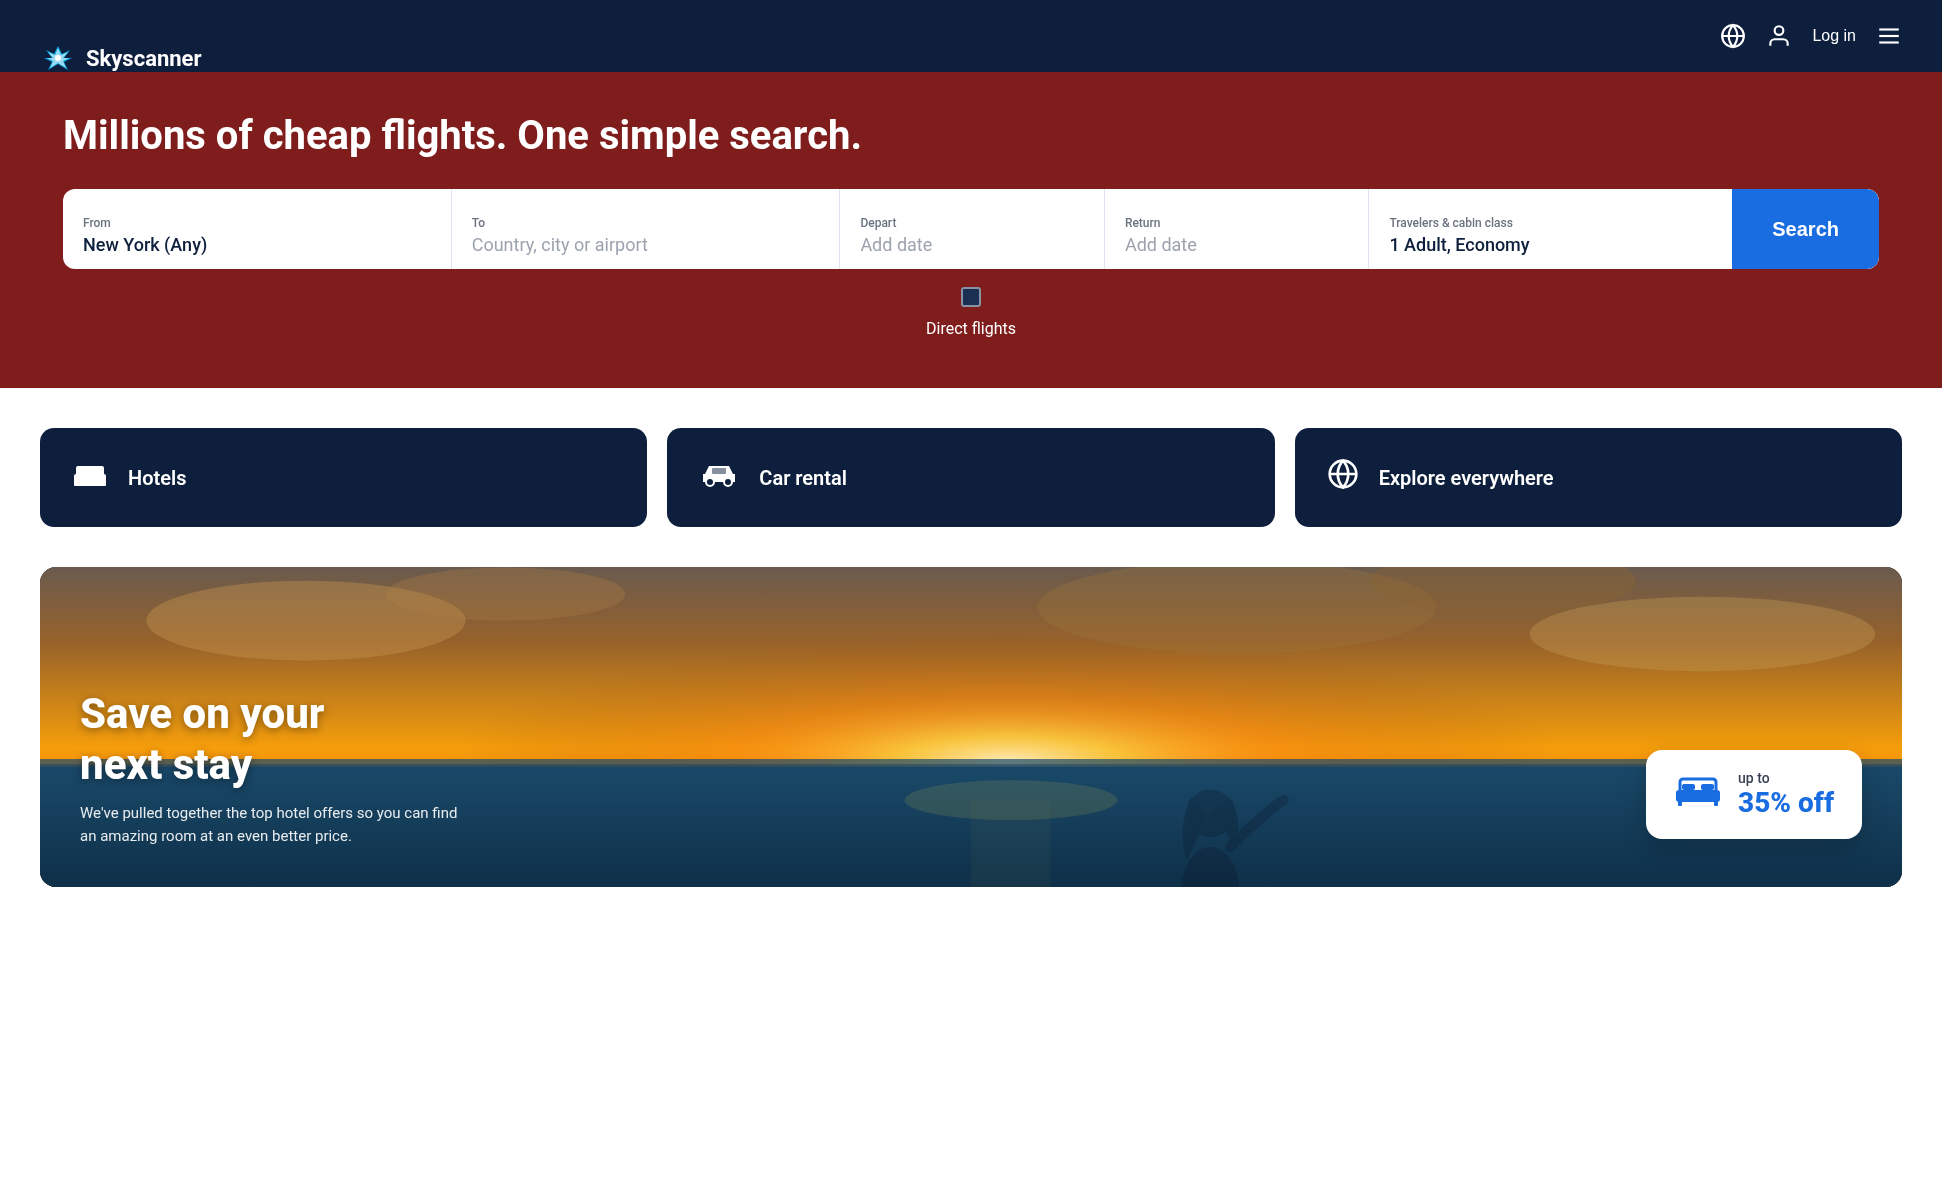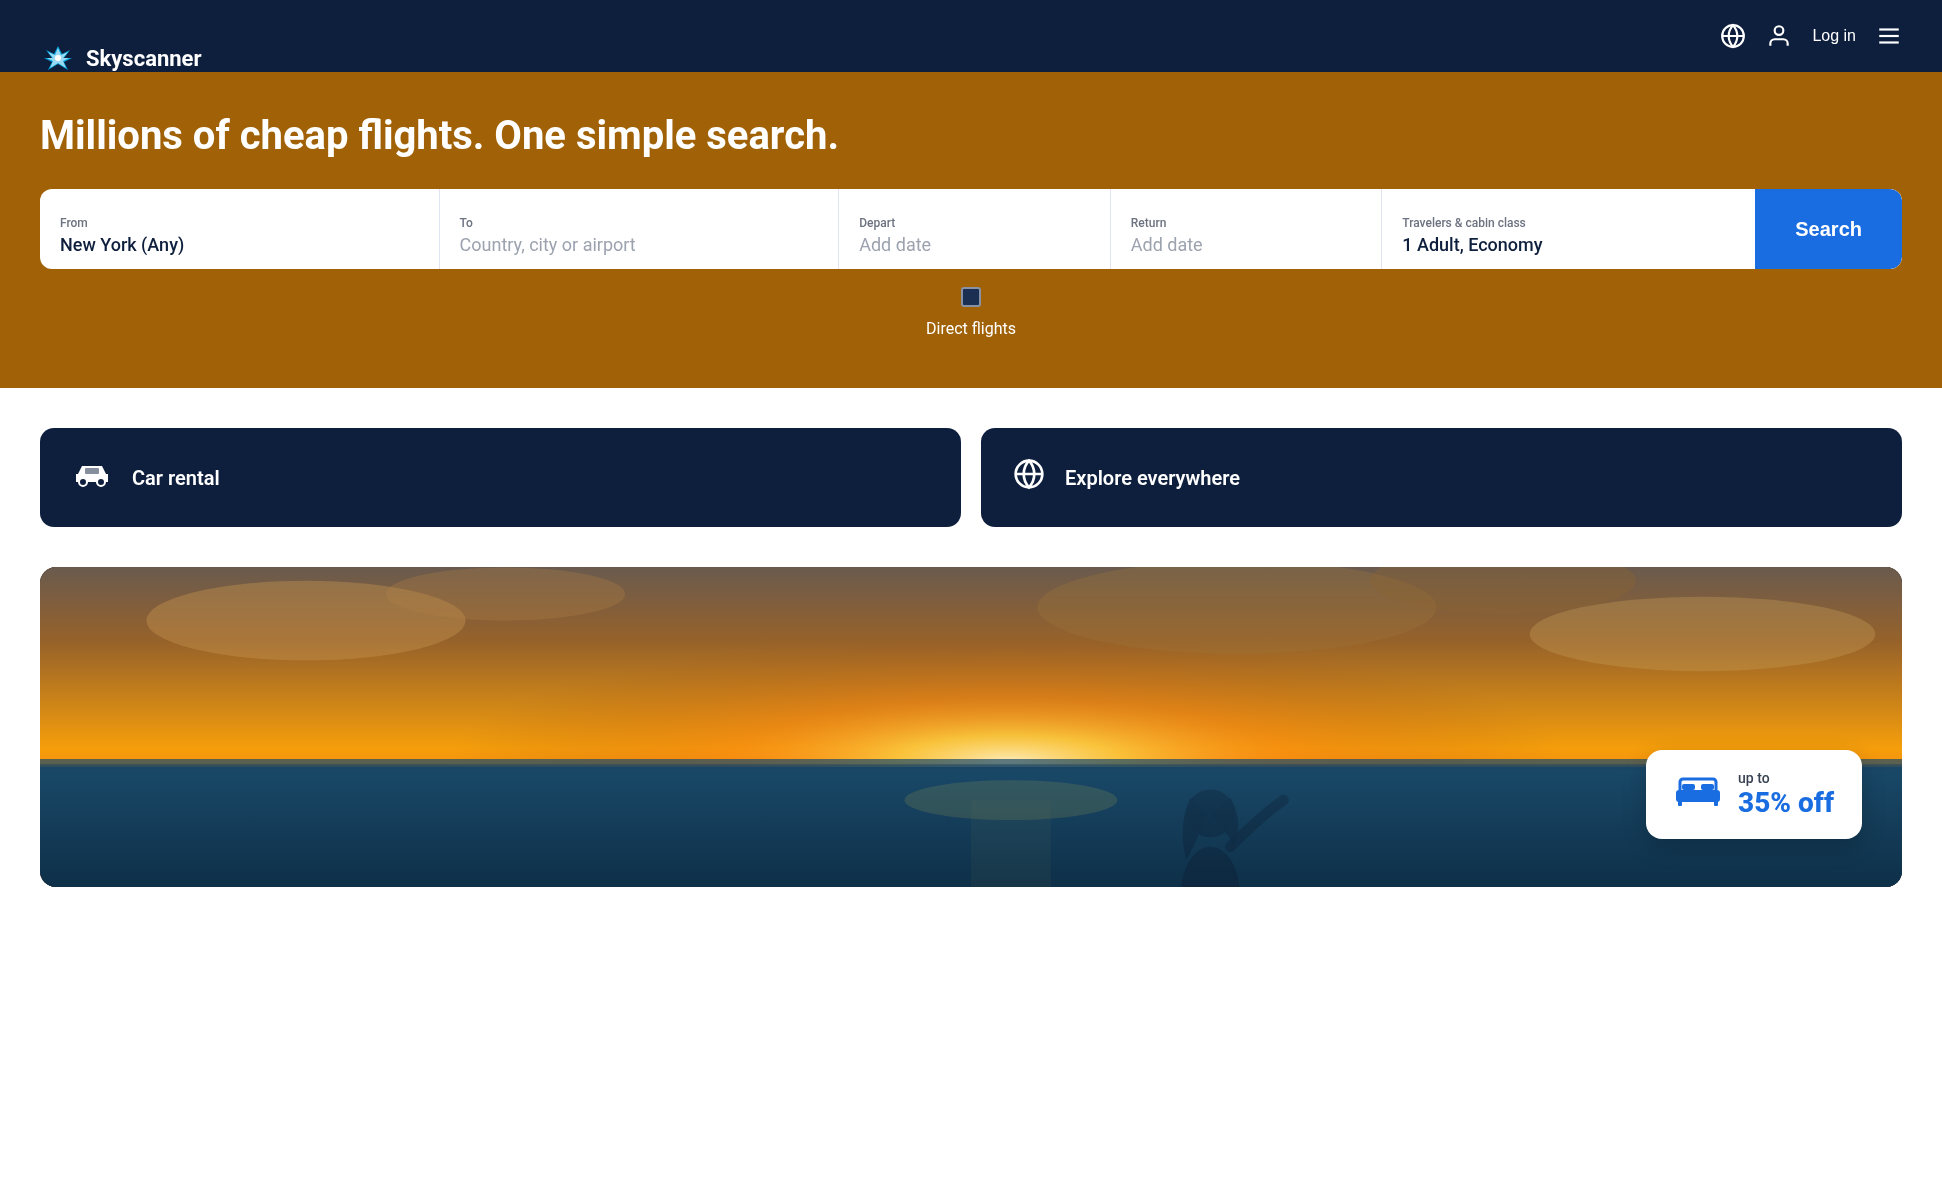--- a/index.html
+++ b/index.html
@@ -44,22 +44,22 @@
       color: #fff;
       font-size: 16px;
       font-weight: 500;
       cursor: pointer;
       background: none;
       border: none;
     }
 
     
     .hero {
-      background: #a16207;
-      padding: 40px 40px 50px;
+      background: #7f1d1d;
+      padding: 40px 63px 50px;
     }
     .hero-title {
       color: #fff;
       font-size: 40px;
       font-weight: 700;
       margin-bottom: 30px;
     }
 
     
     .search-bar {
@@ -345,20 +345,34 @@
     <div class="direct-flights-checkbox"></div>
     <span class="direct-flights-label">Direct flights</span>
   </div>
 </section>
 
 <div class="white-section">
 
   <div class="service-cards">
     <div class="service-card">
       <span class="service-card-icon">
+        <svg width="36" height="28" viewBox="0 0 36 28" fill="white">
+          <rect x="2" y="14" width="32" height="8" rx="2"></rect>
+          <rect x="2" y="20" width="32" height="6" rx="1"></rect>
+          <path d="M4 14V8a2 2 0 0 1 2-2h24a2 2 0 0 1 2 2v6"></path>
+          <rect x="6" y="10" width="10" height="4" rx="2"></rect>
+          <rect x="20" y="10" width="10" height="4" rx="2"></rect>
+          <rect x="3" y="22" width="3" height="4" rx="1"></rect>
+          <rect x="30" y="22" width="3" height="4" rx="1"></rect>
+        </svg>
+      </span>
+      <span class="service-card-label">Hotels</span>
+    </div>
+    <div class="service-card">
+      <span class="service-card-icon">
         <svg width="40" height="28" viewBox="0 0 40 28" fill="white">
           <path d="M6 14 L10 6 L30 6 L34 14 L36 14 L36 22 L4 22 L4 14 Z"></path>
           <circle cx="11" cy="22" r="4" fill="#0e1f3d" stroke="white" stroke-width="2"></circle>
           <circle cx="29" cy="22" r="4" fill="#0e1f3d" stroke="white" stroke-width="2"></circle>
           <rect x="13" y="8" width="14" height="6" rx="1" fill="#0e1f3d" opacity="0.5"></rect>
         </svg>
       </span>
       <span class="service-card-label">Car rental</span>
     </div>
     <div class="service-card">
@@ -422,20 +436,27 @@
           <path d="M55 108 Q65 125 58 145 Q50 130 40 120" fill="rgba(10,20,40,0.85)"></path>
 
           <path d="M55 145 Q80 120 95 110" stroke="rgba(10,20,40,0.85)" stroke-width="8" fill="none" stroke-linecap="round"></path>
 
           <path d="M30 210 L25 215" stroke="rgba(10,20,40,0.85)" stroke-width="10" stroke-linecap="round"></path>
           <path d="M50 210 L55 215" stroke="rgba(10,20,40,0.85)" stroke-width="10" stroke-linecap="round"></path>
         </g>
       </svg>
     </div>
 
+    <div class="hotel-hero-text" style="z-index:3;position:absolute;bottom:40px;left:40px;">
+      <div class="hotel-hero-heading">
+        <span>Save on your</span><br>
+        <span>next stay</span>
+      </div>
+      <p class="hotel-hero-sub">We've pulled together the top hotel offers so you can find an amazing room at an even better price.</p>
+    </div>
 
     <div class="savings-badge">
       <span class="savings-badge-icon">
         <svg width="48" height="38" viewBox="0 0 48 38" fill="none">
           <rect x="2" y="18" width="44" height="12" rx="3" fill="#1a6de0"></rect>
           <path d="M6 18V10a3 3 0 0 1 3-3h30a3 3 0 0 1 3 3v8" stroke="#1a6de0" stroke-width="3" fill="none"></path>
           <rect x="8" y="12" width="13" height="6" rx="2" fill="#1a6de0"></rect>
           <rect x="27" y="12" width="13" height="6" rx="2" fill="#1a6de0"></rect>
           <rect x="4" y="28" width="4" height="6" rx="1" fill="#1a6de0"></rect>
           <rect x="40" y="28" width="4" height="6" rx="1" fill="#1a6de0"></rect>

